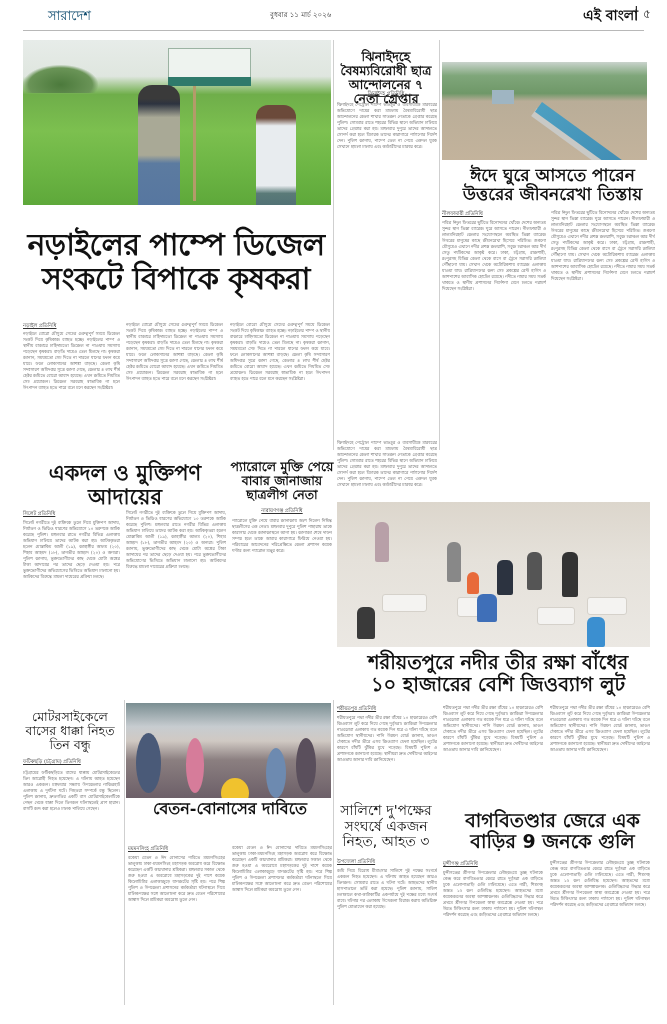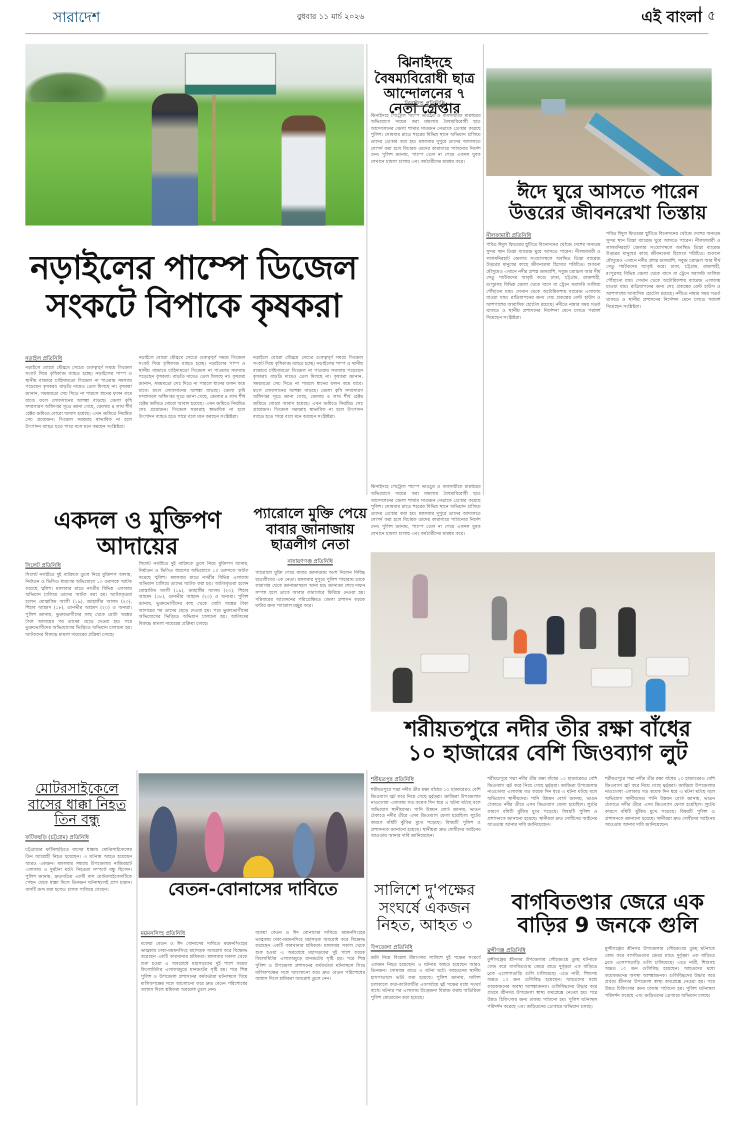--- a/index.html
+++ b/index.html
@@ -127,21 +127,21 @@
 </div>
 <div class="abs hl" style="left:333px;top:652px;width:330px;font-size:19.5px;font-weight:bold;">
   <div>শরীয়তপুরে নদীর তীর রক্ষা বাঁধের</div>
   <div>১০ হাজারের বেশি জিওব্যাগ লুট</div>
 </div>
 <div class="abs byline" style="left:337px;top:705px;">শরীয়তপুর প্রতিনিধি</div>
 <div class="abs body-text" style="left:337px;top:715px;width:100px;height:80px;overflow:hidden;">শরীয়তপুরে পদ্মা নদীর তীর রক্ষা বাঁধের ১০ হাজারেরও বেশি জিওব্যাগ লুট করে নিয়ে গেছে দুর্বৃত্তরা। জাজিরা উপজেলার নাওডোবা এলাকায় গত কয়েক দিন ধরে এ ঘটনা ঘটছে বলে অভিযোগ স্থানীয়দের। পানি উন্নয়ন বোর্ড জানায়, ভাঙন ঠেকাতে নদীর তীরে এসব জিওব্যাগ ফেলা হয়েছিল। লুটের কারণে বাঁধটি ঝুঁকির মুখে পড়েছে। বিষয়টি পুলিশ ও প্রশাসনকে জানানো হয়েছে। স্থানীয়রা দ্রুত দোষীদের আইনের আওতায় আনার দাবি জানিয়েছেন।</div>
 <div class="abs body-text" style="left:443px;top:705px;width:100px;height:110px;overflow:hidden;">শরীয়তপুরে পদ্মা নদীর তীর রক্ষা বাঁধের ১০ হাজারেরও বেশি জিওব্যাগ লুট করে নিয়ে গেছে দুর্বৃত্তরা। জাজিরা উপজেলার নাওডোবা এলাকায় গত কয়েক দিন ধরে এ ঘটনা ঘটছে বলে অভিযোগ স্থানীয়দের। পানি উন্নয়ন বোর্ড জানায়, ভাঙন ঠেকাতে নদীর তীরে এসব জিওব্যাগ ফেলা হয়েছিল। লুটের কারণে বাঁধটি ঝুঁকির মুখে পড়েছে। বিষয়টি পুলিশ ও প্রশাসনকে জানানো হয়েছে। স্থানীয়রা দ্রুত দোষীদের আইনের আওতায় আনার দাবি জানিয়েছেন।</div>
 <div class="abs body-text" style="left:550px;top:705px;width:100px;height:110px;overflow:hidden;">শরীয়তপুরে পদ্মা নদীর তীর রক্ষা বাঁধের ১০ হাজারেরও বেশি জিওব্যাগ লুট করে নিয়ে গেছে দুর্বৃত্তরা। জাজিরা উপজেলার নাওডোবা এলাকায় গত কয়েক দিন ধরে এ ঘটনা ঘটছে বলে অভিযোগ স্থানীয়দের। পানি উন্নয়ন বোর্ড জানায়, ভাঙন ঠেকাতে নদীর তীরে এসব জিওব্যাগ ফেলা হয়েছিল। লুটের কারণে বাঁধটি ঝুঁকির মুখে পড়েছে। বিষয়টি পুলিশ ও প্রশাসনকে জানানো হয়েছে। স্থানীয়রা দ্রুত দোষীদের আইনের আওতায় আনার দাবি জানিয়েছেন।</div>
 
-<div class="abs hl" style="left:20px;top:710px;width:100px;font-size:12.5px;text-decoration:underline;">মোটরসাইকেলে বাসের ধাক্কা নিহত তিন বন্ধু</div>
+<div class="abs hl" style="left:20px;top:710px;width:100px;font-size:12.5px;">মোটরসাইকেলে বাসের ধাক্কা নিহত তিন বন্ধু</div>
 <div class="abs byline" style="left:23px;top:758px;">ফটিকছড়ি (চট্টগ্রাম) প্রতিনিধি</div>
 <div class="abs body-text" style="left:23px;top:770px;width:97px;height:235px;overflow:hidden;">চট্টগ্রামের ফটিকছড়িতে বাসের ধাক্কায় মোটরসাইকেলের তিন আরোহী নিহত হয়েছেন। এ ঘটনায় আহত হয়েছেন আরও একজন। মঙ্গলবার সন্ধ্যায় উপজেলার নাজিরহাট এলাকায় এ দুর্ঘটনা ঘটে। নিহতরা সম্পর্কে বন্ধু ছিলেন। পুলিশ জানায়, দ্রুতগতির একটি বাস মোটরসাইকেলটিকে পেছন থেকে ধাক্কা দিলে তিনজন ঘটনাস্থলেই প্রাণ হারান। বাসটি জব্দ করা হলেও চালক পালিয়ে গেছেন।</div>
 
 <div class="abs photo ph-crowd" style="left:126px;top:703px;width:205px;height:95px;">
   <div class="blob" style="left:10px;top:30px;width:25px;height:60px;background:#4a5a78;"></div>
   <div class="blob" style="left:60px;top:35px;width:18px;height:55px;background:#d67c9a;"></div>
   <div class="blob" style="left:95px;top:75px;width:28px;height:30px;background:#f0c22e;"></div>
   <div class="blob" style="left:140px;top:45px;width:20px;height:50px;background:#6d8ab0;"></div>
   <div class="blob" style="left:170px;top:35px;width:20px;height:55px;background:#5a4f5c;"></div>
 </div>

